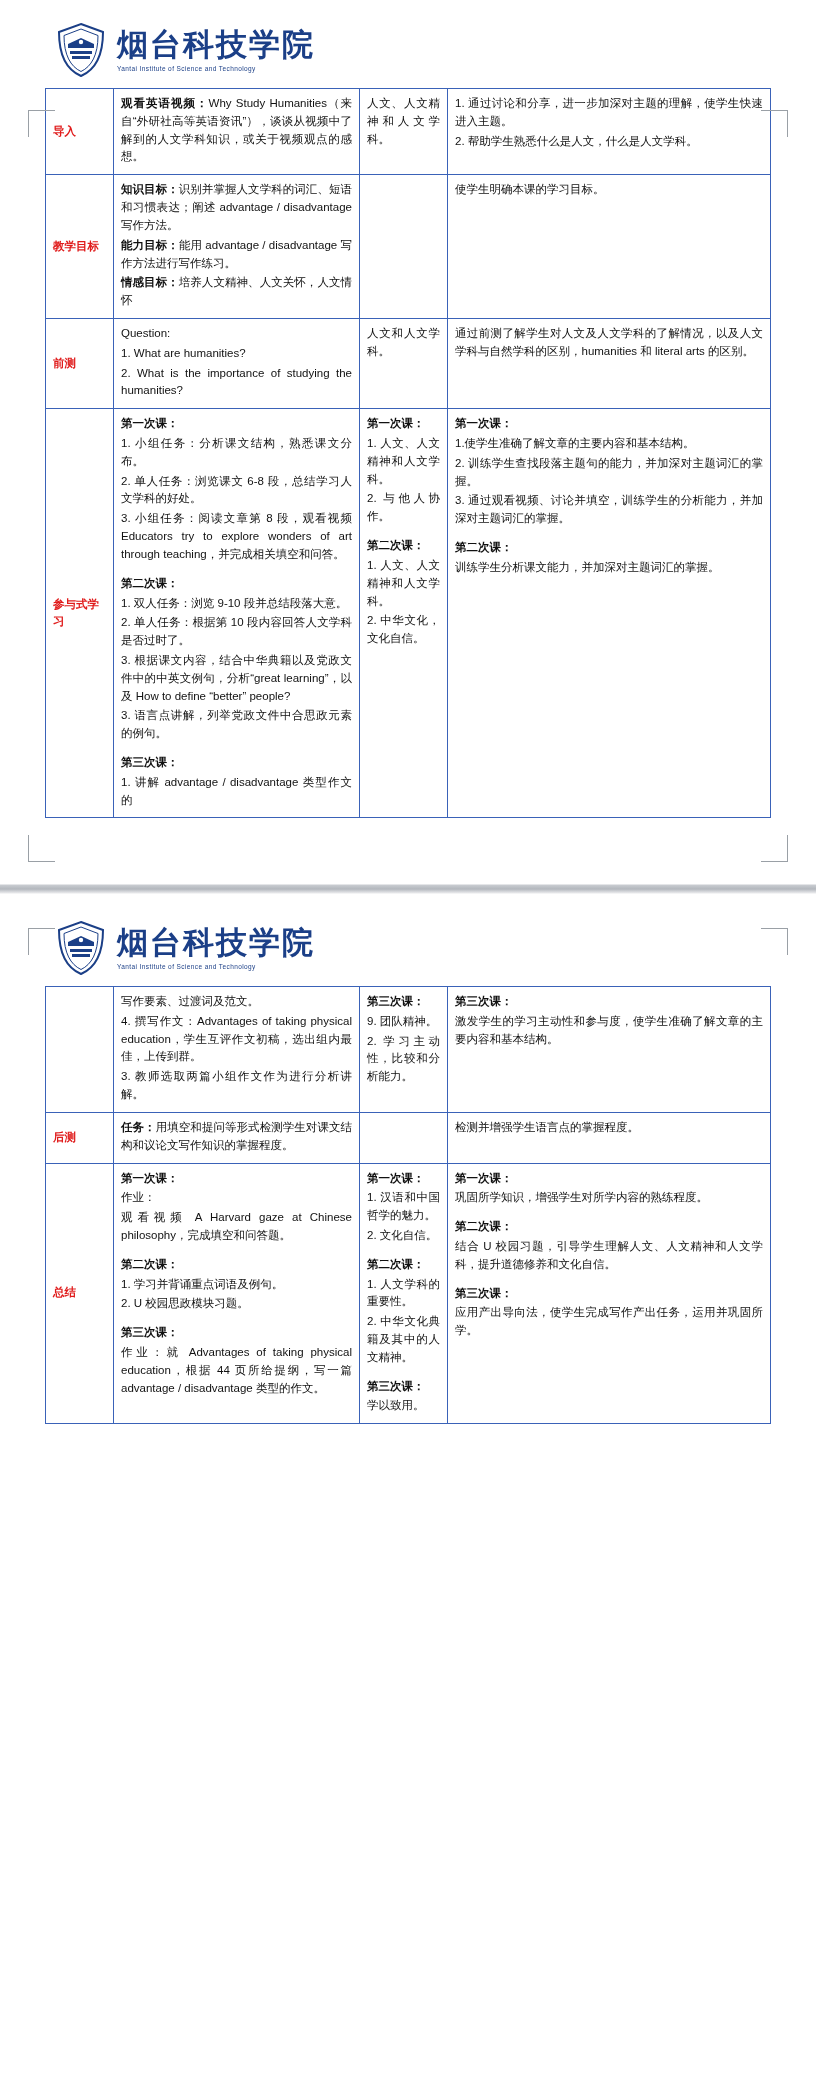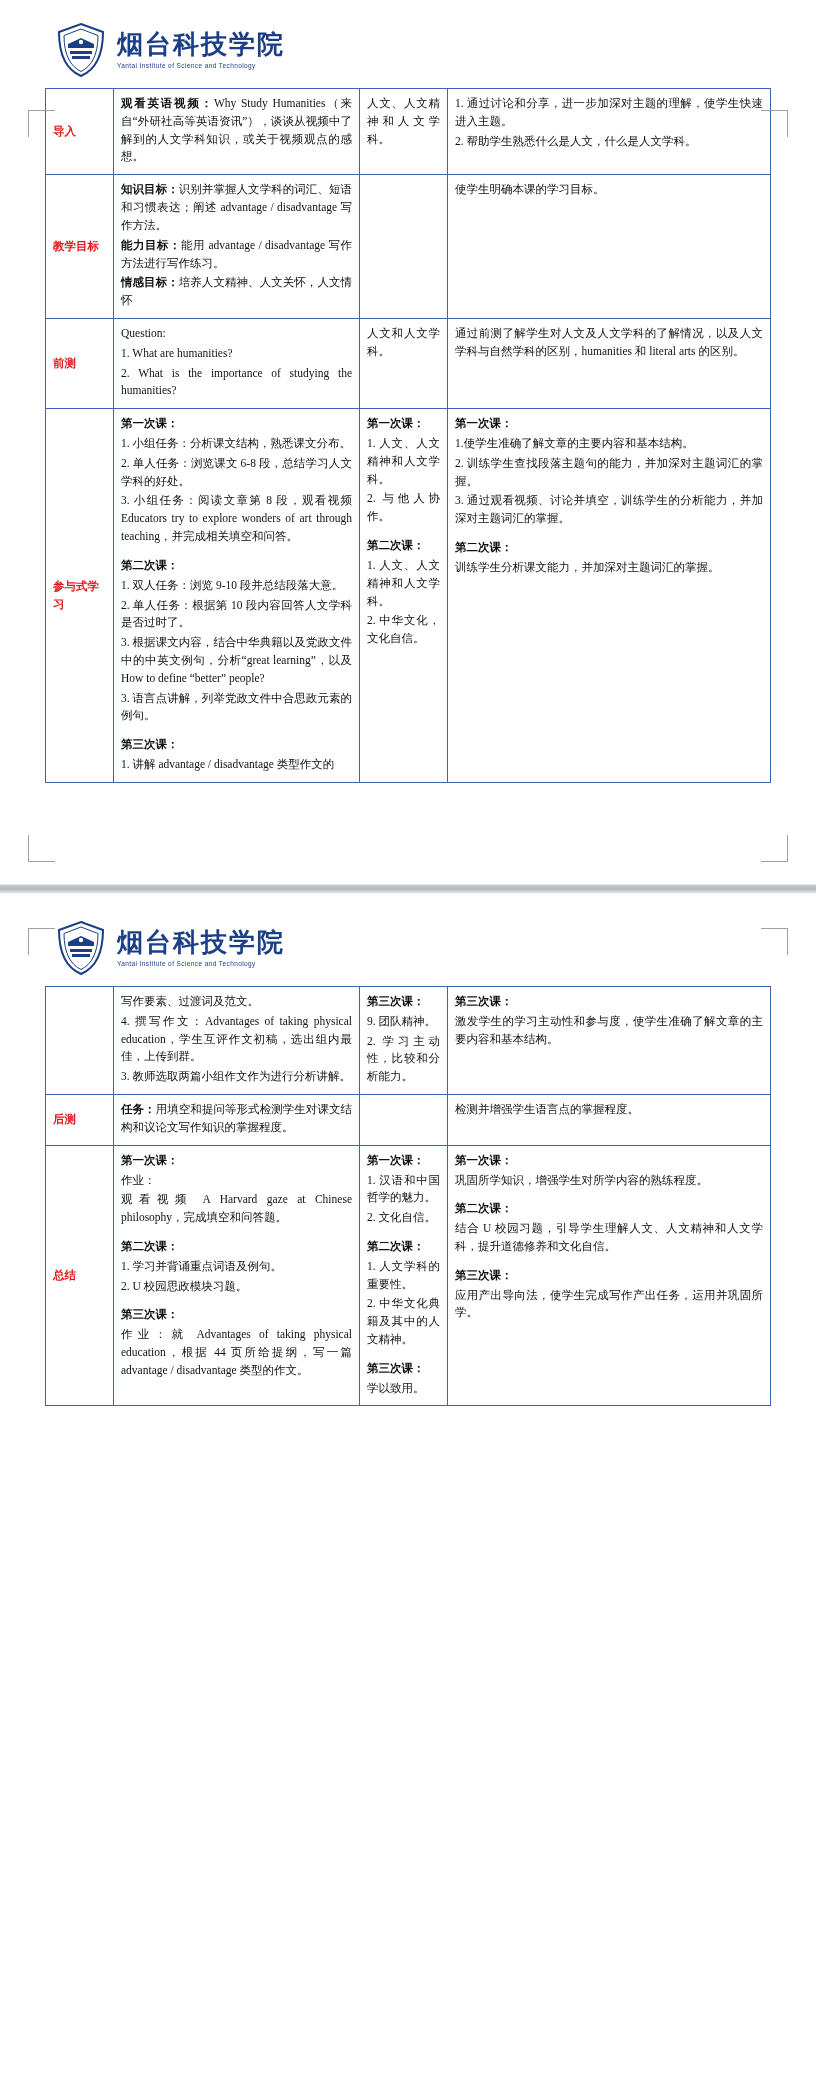--- a/index.html
+++ b/index.html
@@ -12,32 +12,32 @@
   .corner.tl{border-left:1px solid #9aa0a6;border-top:1px solid #9aa0a6;}
   .corner.tr{border-right:1px solid #9aa0a6;border-top:1px solid #9aa0a6;}
   .corner.bl{border-left:1px solid #9aa0a6;border-bottom:1px solid #9aa0a6;}
   .corner.br{border-right:1px solid #9aa0a6;border-bottom:1px solid #9aa0a6;}
 
   
   .logo-row{display:flex;align-items:center;gap:10px;padding:22px 0 10px 10px;}
   .logo-badge{width:52px;height:56px;position:relative;flex:none;}
   .logo-badge svg{display:block;}
   .logo-text{display:flex;flex-direction:column;justify-content:center;}
-  .logo-cn{font-family:"Liberation Serif","DejaVu Serif",serif;font-size:26px;color:#1b3f87;letter-spacing:2px;font-weight:bold;line-height:1.1;}
+  .logo-cn{font-family:"Liberation Serif","DejaVu Serif",serif;font-size:31px;color:#1b3f87;letter-spacing:2px;font-weight:bold;line-height:1.1;}
   .logo-en{font-size:6.5px;color:#1b3f87;letter-spacing:.4px;margin-top:3px;}
 
   table.doc{border-collapse:collapse;width:100%;table-layout:fixed;}
   table.doc td{border:1px solid #3a62b8;vertical-align:top;padding:6px 7px;font-size:11.5px;line-height:1.55;}
   .hdr-red{color:#e01b1b;font-weight:bold;text-align:center;vertical-align:middle !important;background:#fdeeee;}
   .hdr-blue{color:#1f3fb8;font-weight:bold;text-align:center;vertical-align:middle !important;background:#fdeeee;}
   .band{background:#fdeeee;}
   .col-head{color:#e01b1b;font-weight:bold;text-align:center;vertical-align:middle !important;background:#fdeeee;}
   .step{color:#e01b1b;font-weight:bold;text-align:left;vertical-align:middle !important;}
   .cell p{margin:0 0 2px 0;}
-  .cell p.j{text-align:justify;text-justify:inter-ideograph;font-family:Liberation Serif, serif;}
+  .cell p.j{text-align:justify;text-justify:inter-ideograph;}
   .b{font-weight:bold;}
   .spacer{height:9px;}
   .w1{width:68px;}
   .w2{width:246px;}
   .w3{width:88px;}
   .w4{width:auto;}
 </style>
 </head>
 <body>
 

